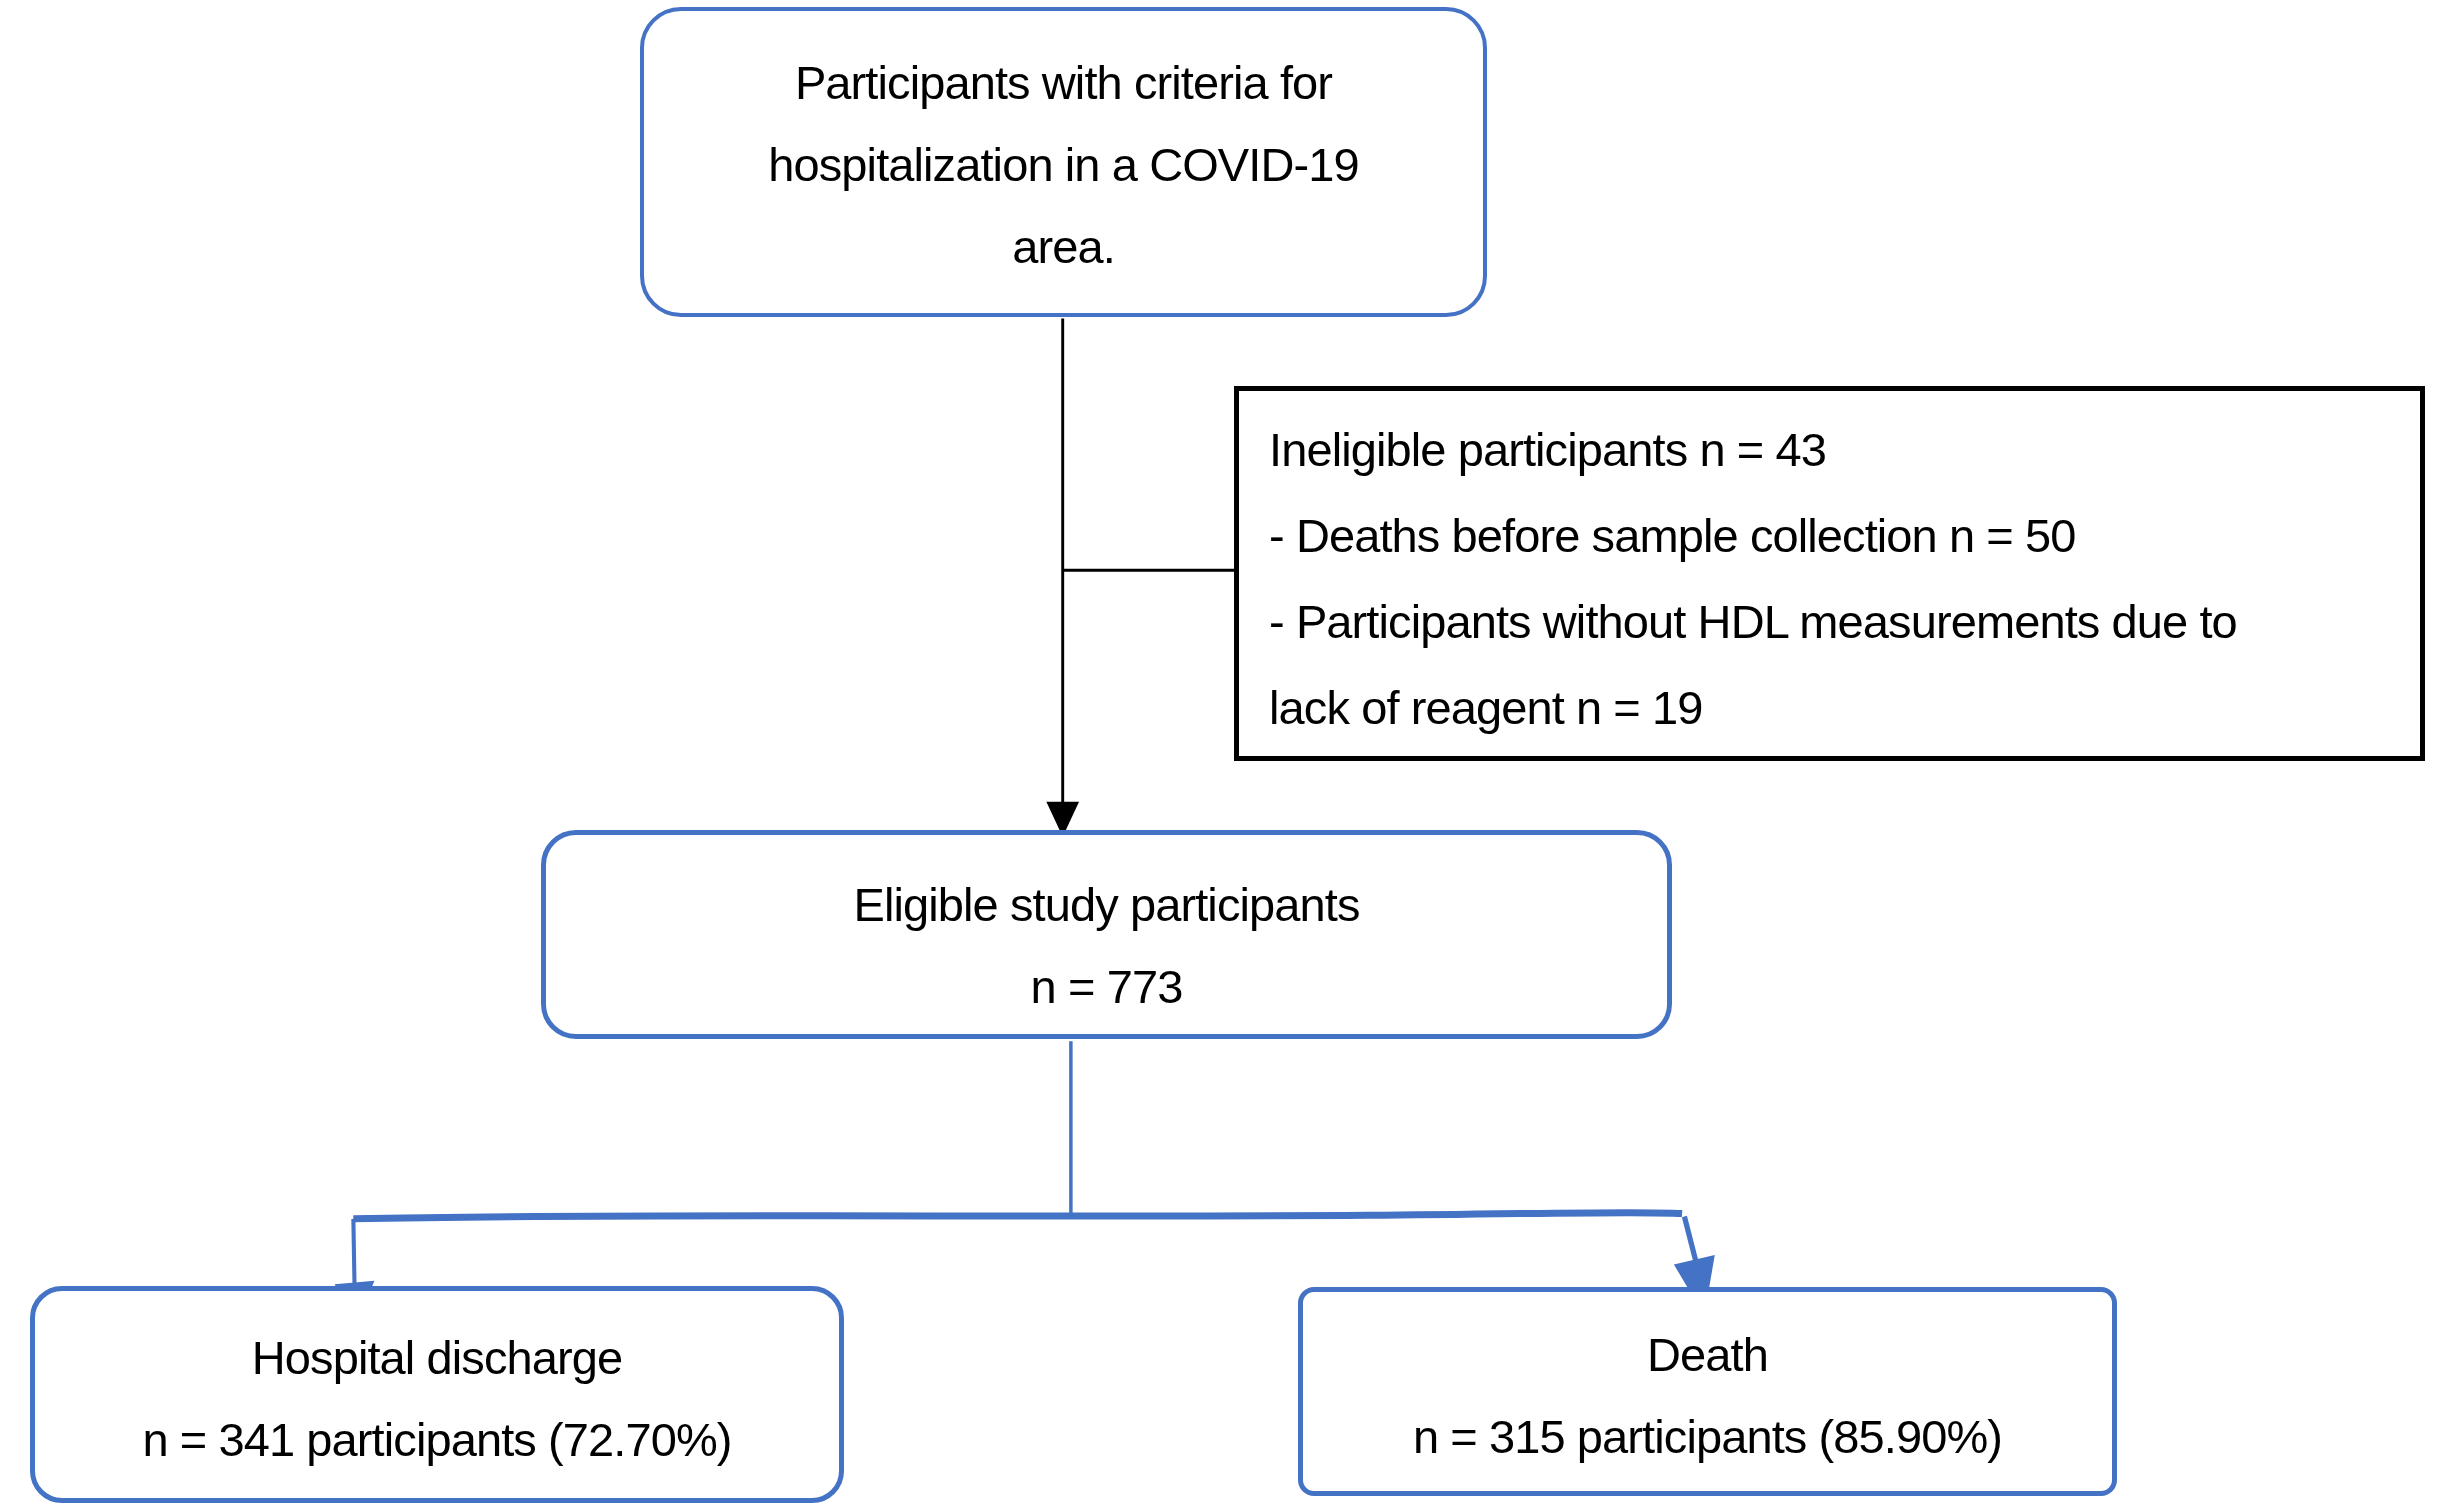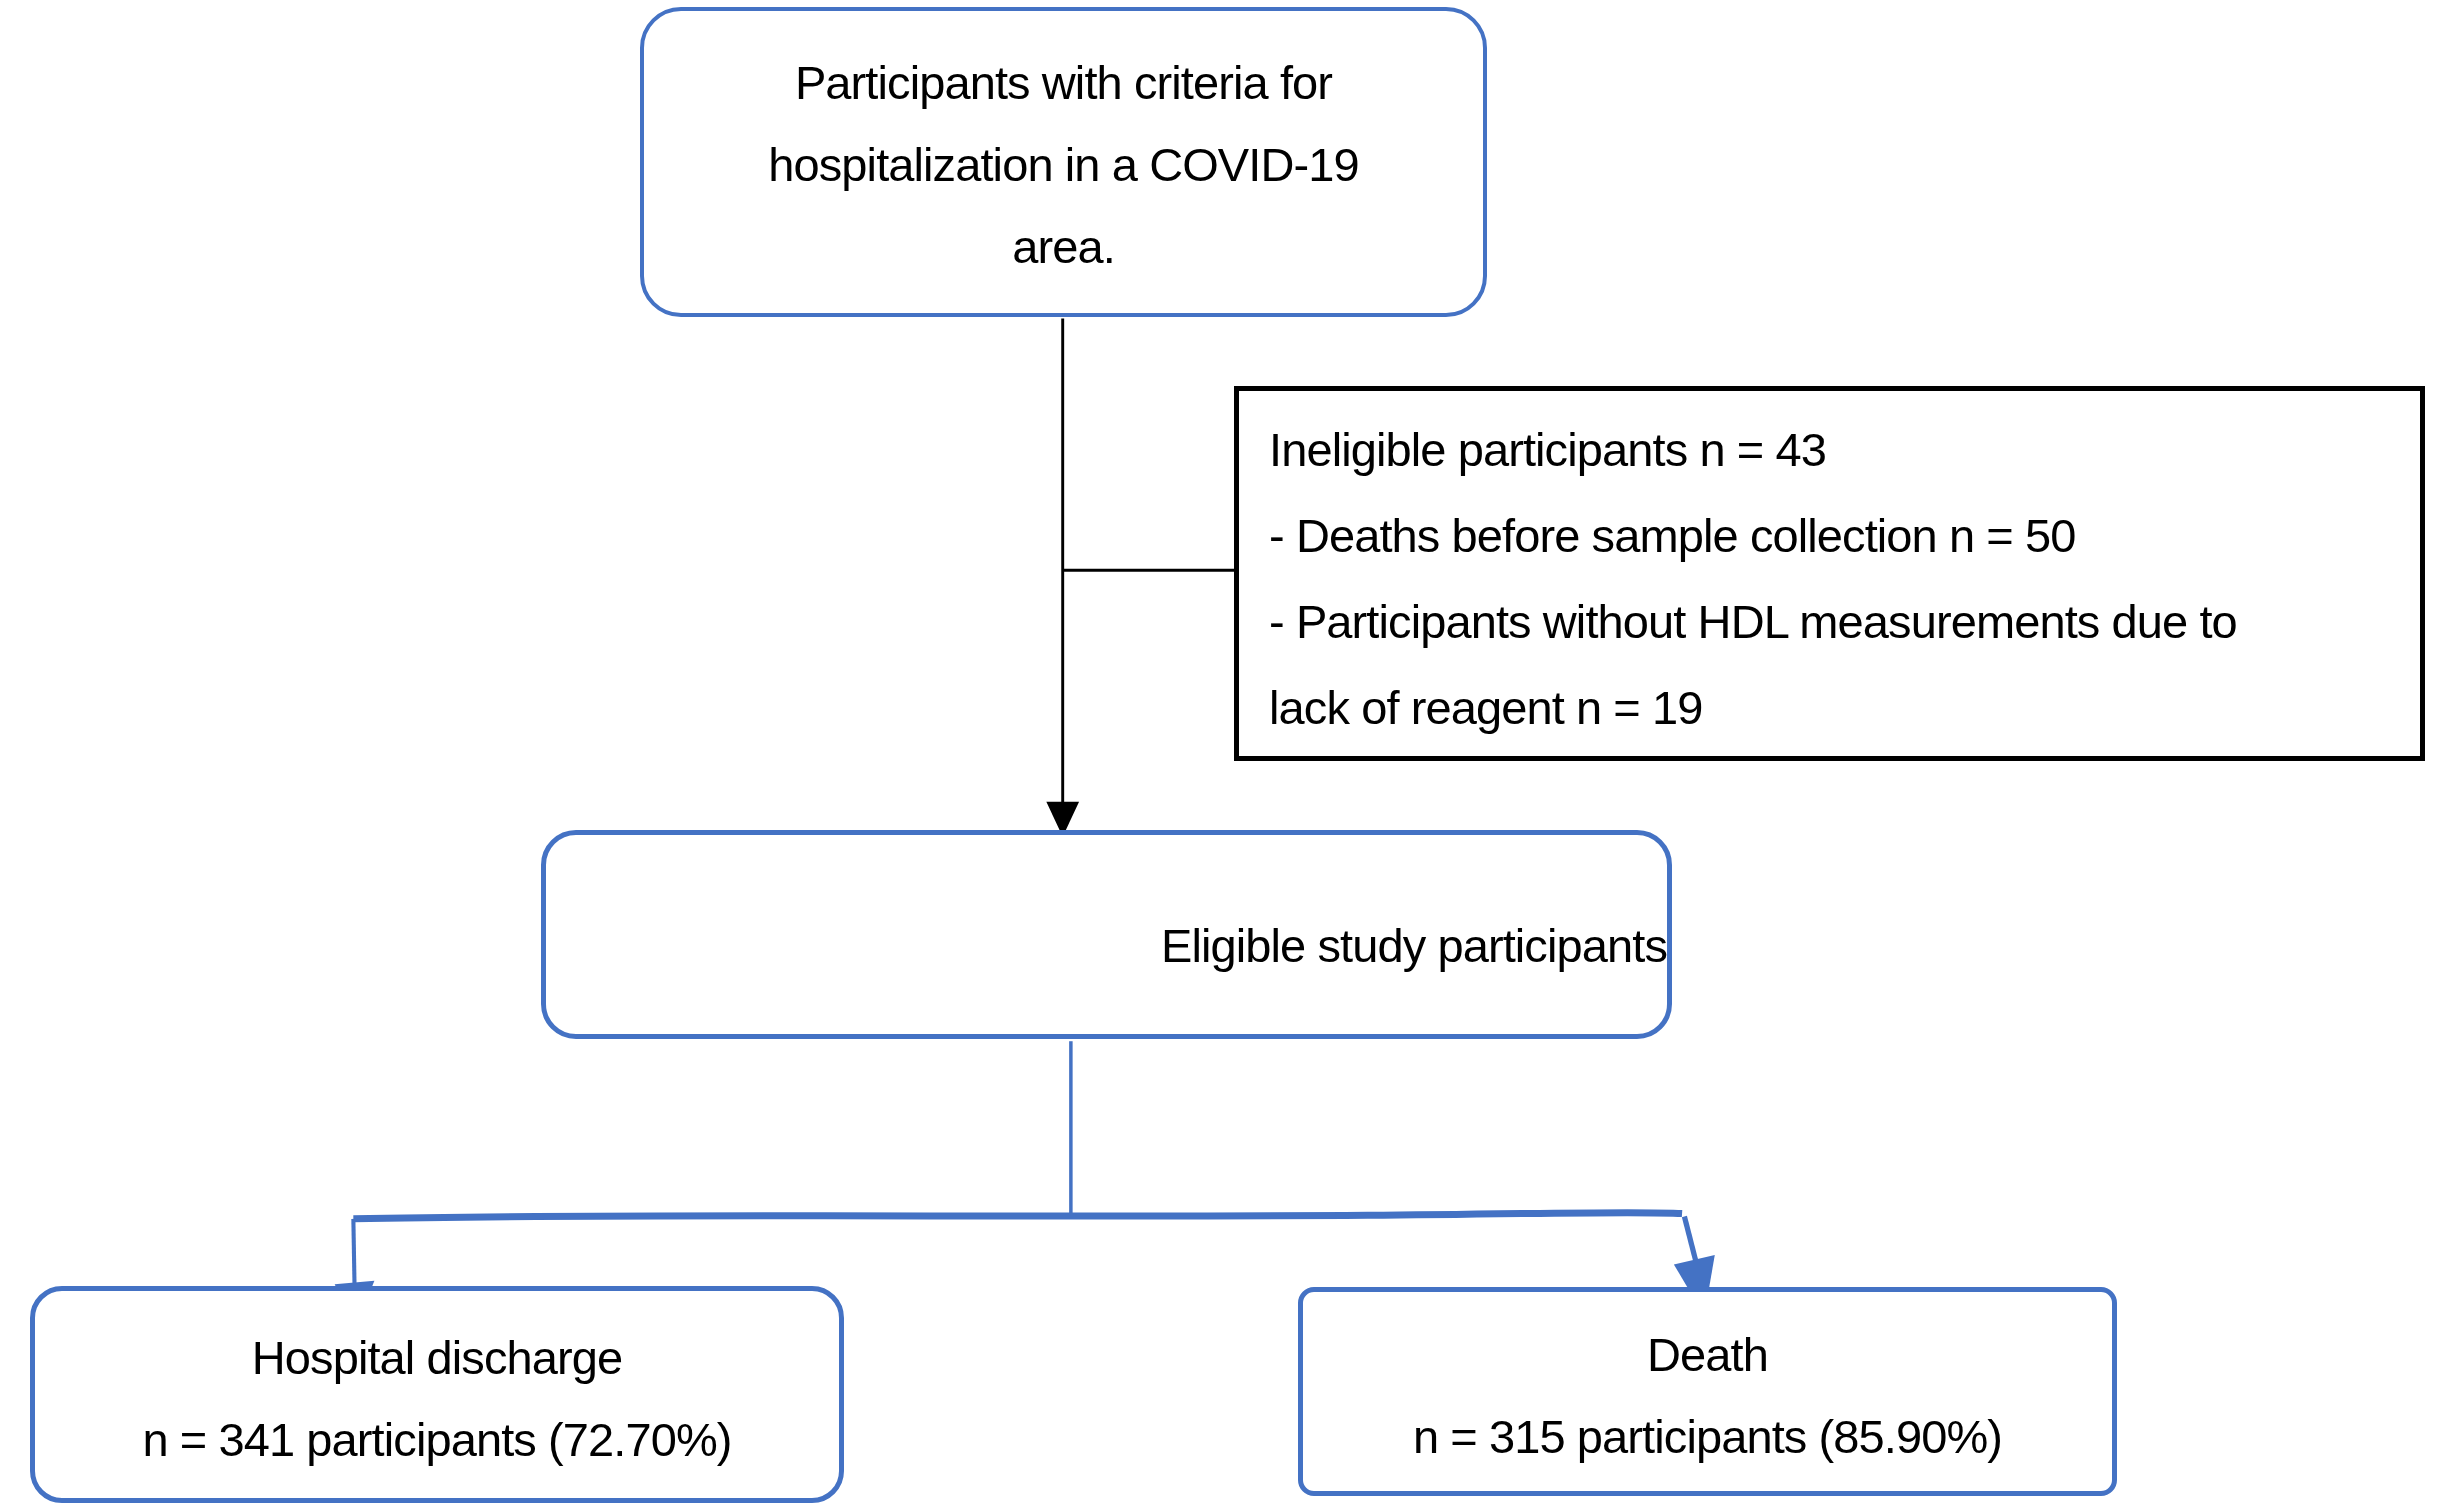--- a/index.html
+++ b/index.html
@@ -63,21 +63,21 @@
     text-align: left;
   }
 
   #eligible-box {
     left: 541px; top: 830px;
     width: 1131px; height: 209px;
     border-width: 5.3px;
     border-radius: 35px;
     padding-top: 23.4px;
   }
-  #eligible-box .line { line-height: 82px; text-align: right; }
+  #eligible-box .line { line-height: 82px; }
 
   #discharge-box {
     left: 30px; top: 1286px;
     width: 814px; height: 217px;
     border-width: 5.8px;
     border-radius: 32px;
     padding-top: 9.4px;
   }
   #discharge-box .line { line-height: 82px; }
 
@@ -121,20 +121,21 @@
 
   <div id="exclusion-box" class="box">
     <div class="line">Ineligible participants n = 43</div>
     <div class="line">- Deaths before sample collection n = 50</div>
     <div class="line">- Participants without HDL measurements due to</div>
     <div class="line">lack of reagent n = 19</div>
   </div>
 
   <div id="eligible-box" class="box blue-box centered">
     <div class="line">Eligible study participants</div>
+    <div class="line">n = 773</div>
   </div>
 
   <div id="discharge-box" class="box blue-box centered">
     <div class="line">Hospital discharge</div>
     <div class="line">n = 341 participants (72.70%)</div>
   </div>
 
   <div id="death-box" class="box blue-box centered">
     <div class="line">Death</div>
     <div class="line">n = 315 participants (85.90%)</div>

